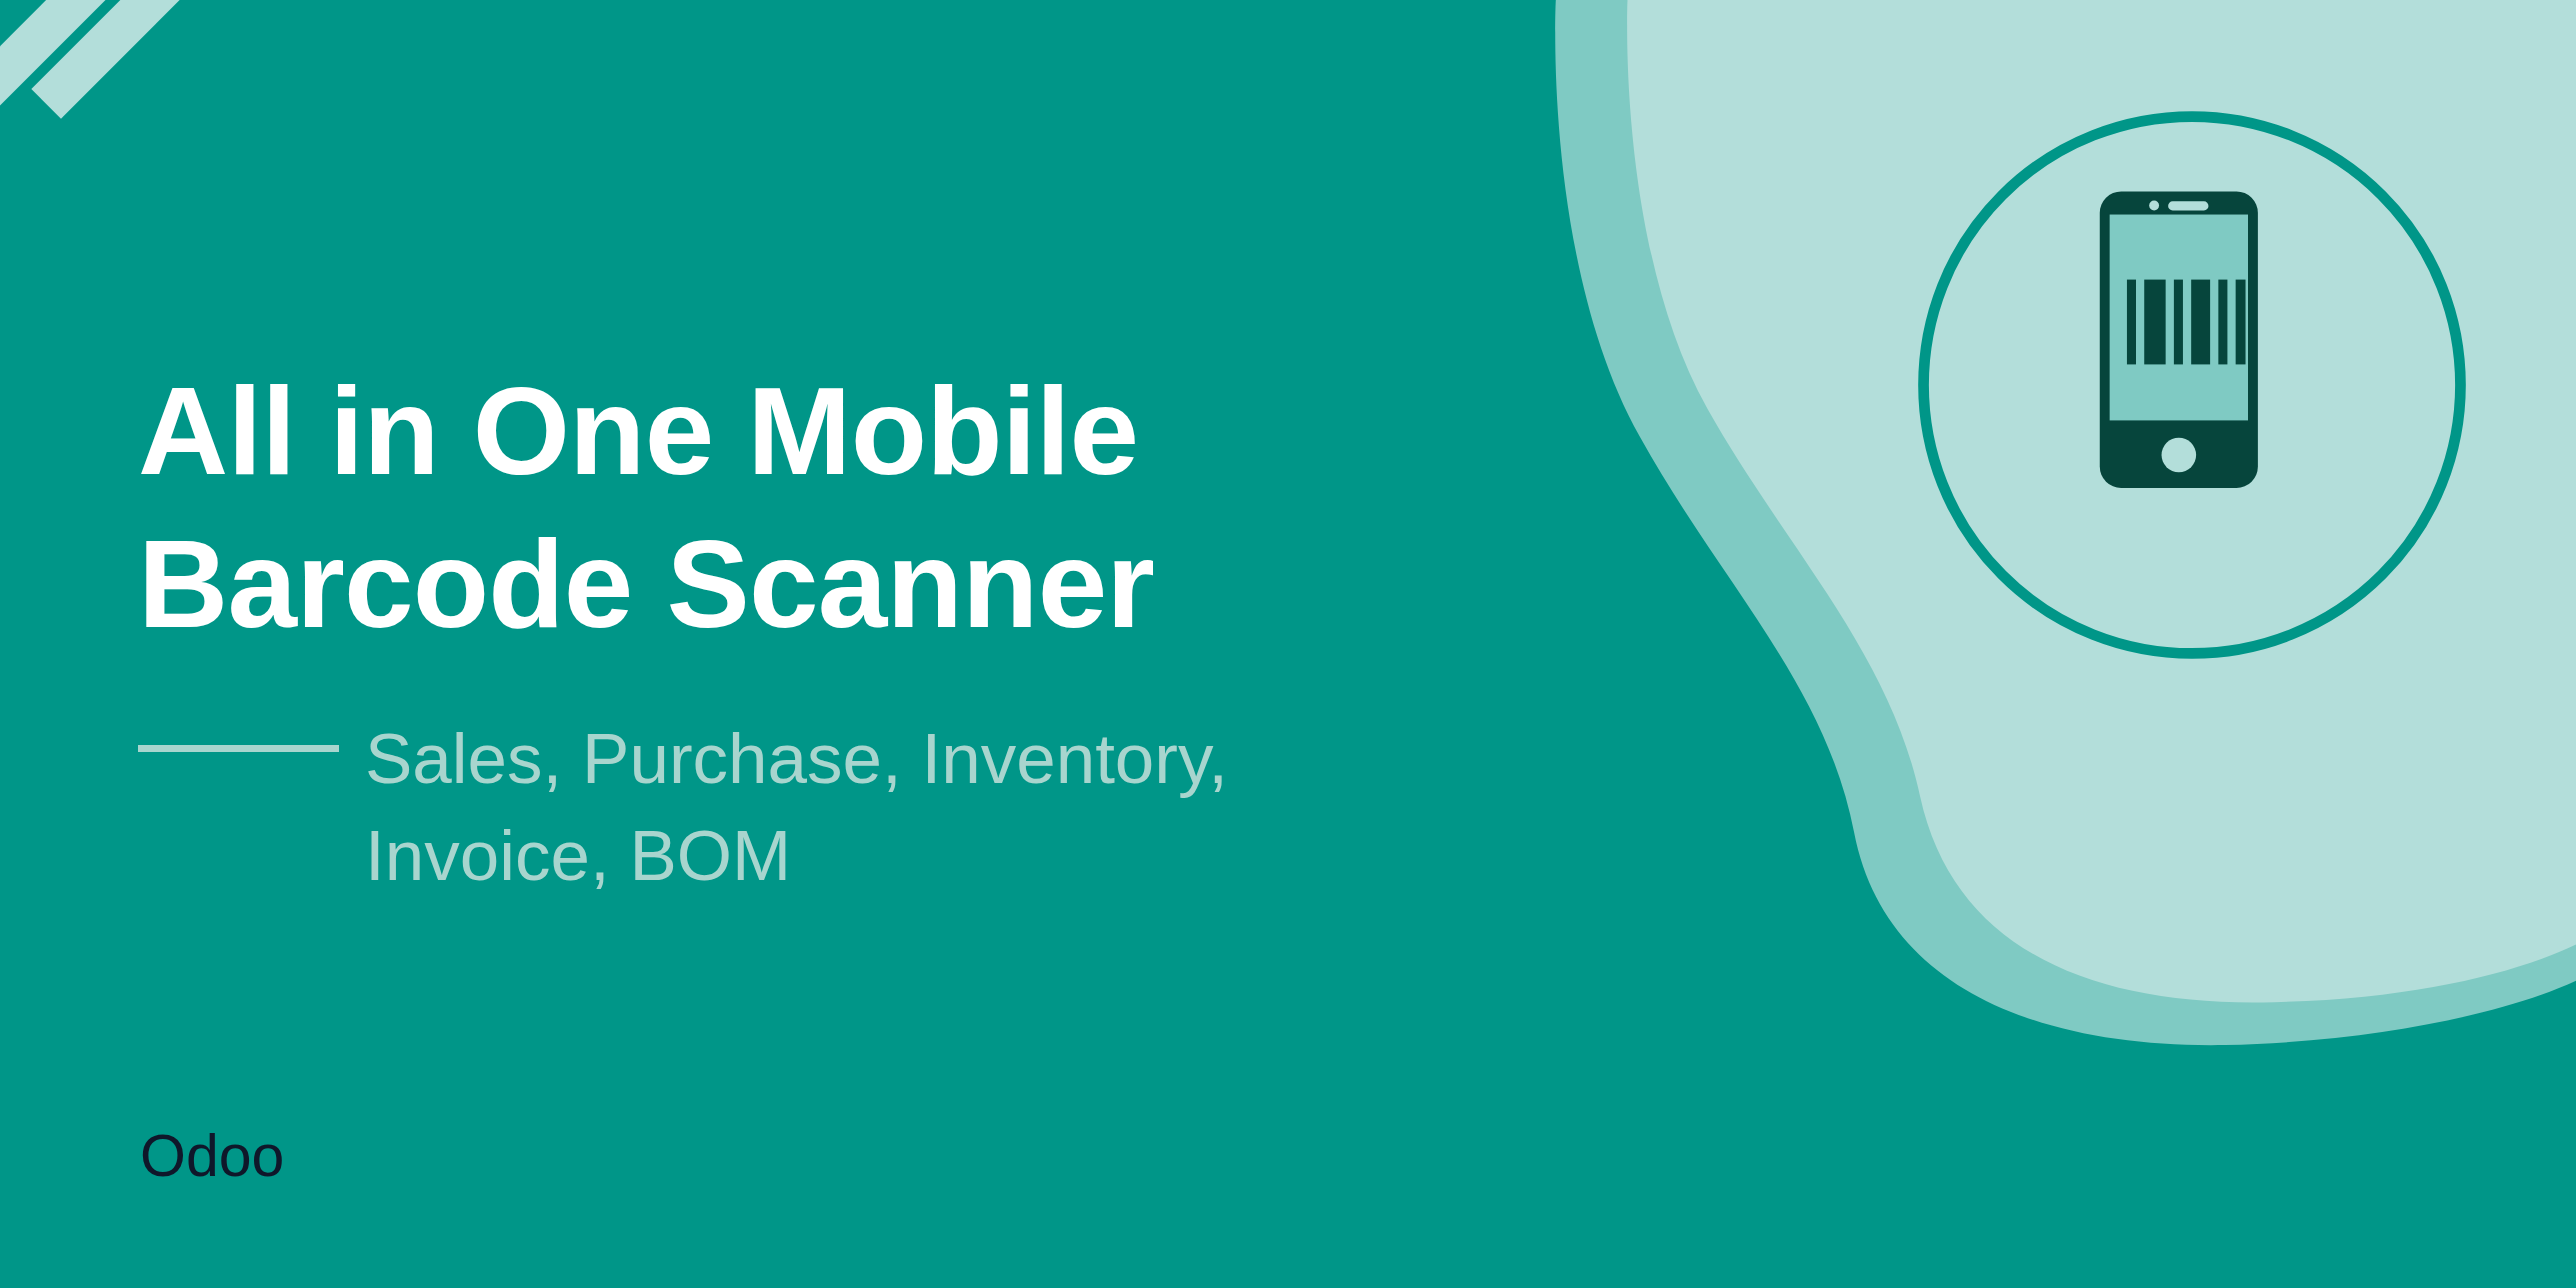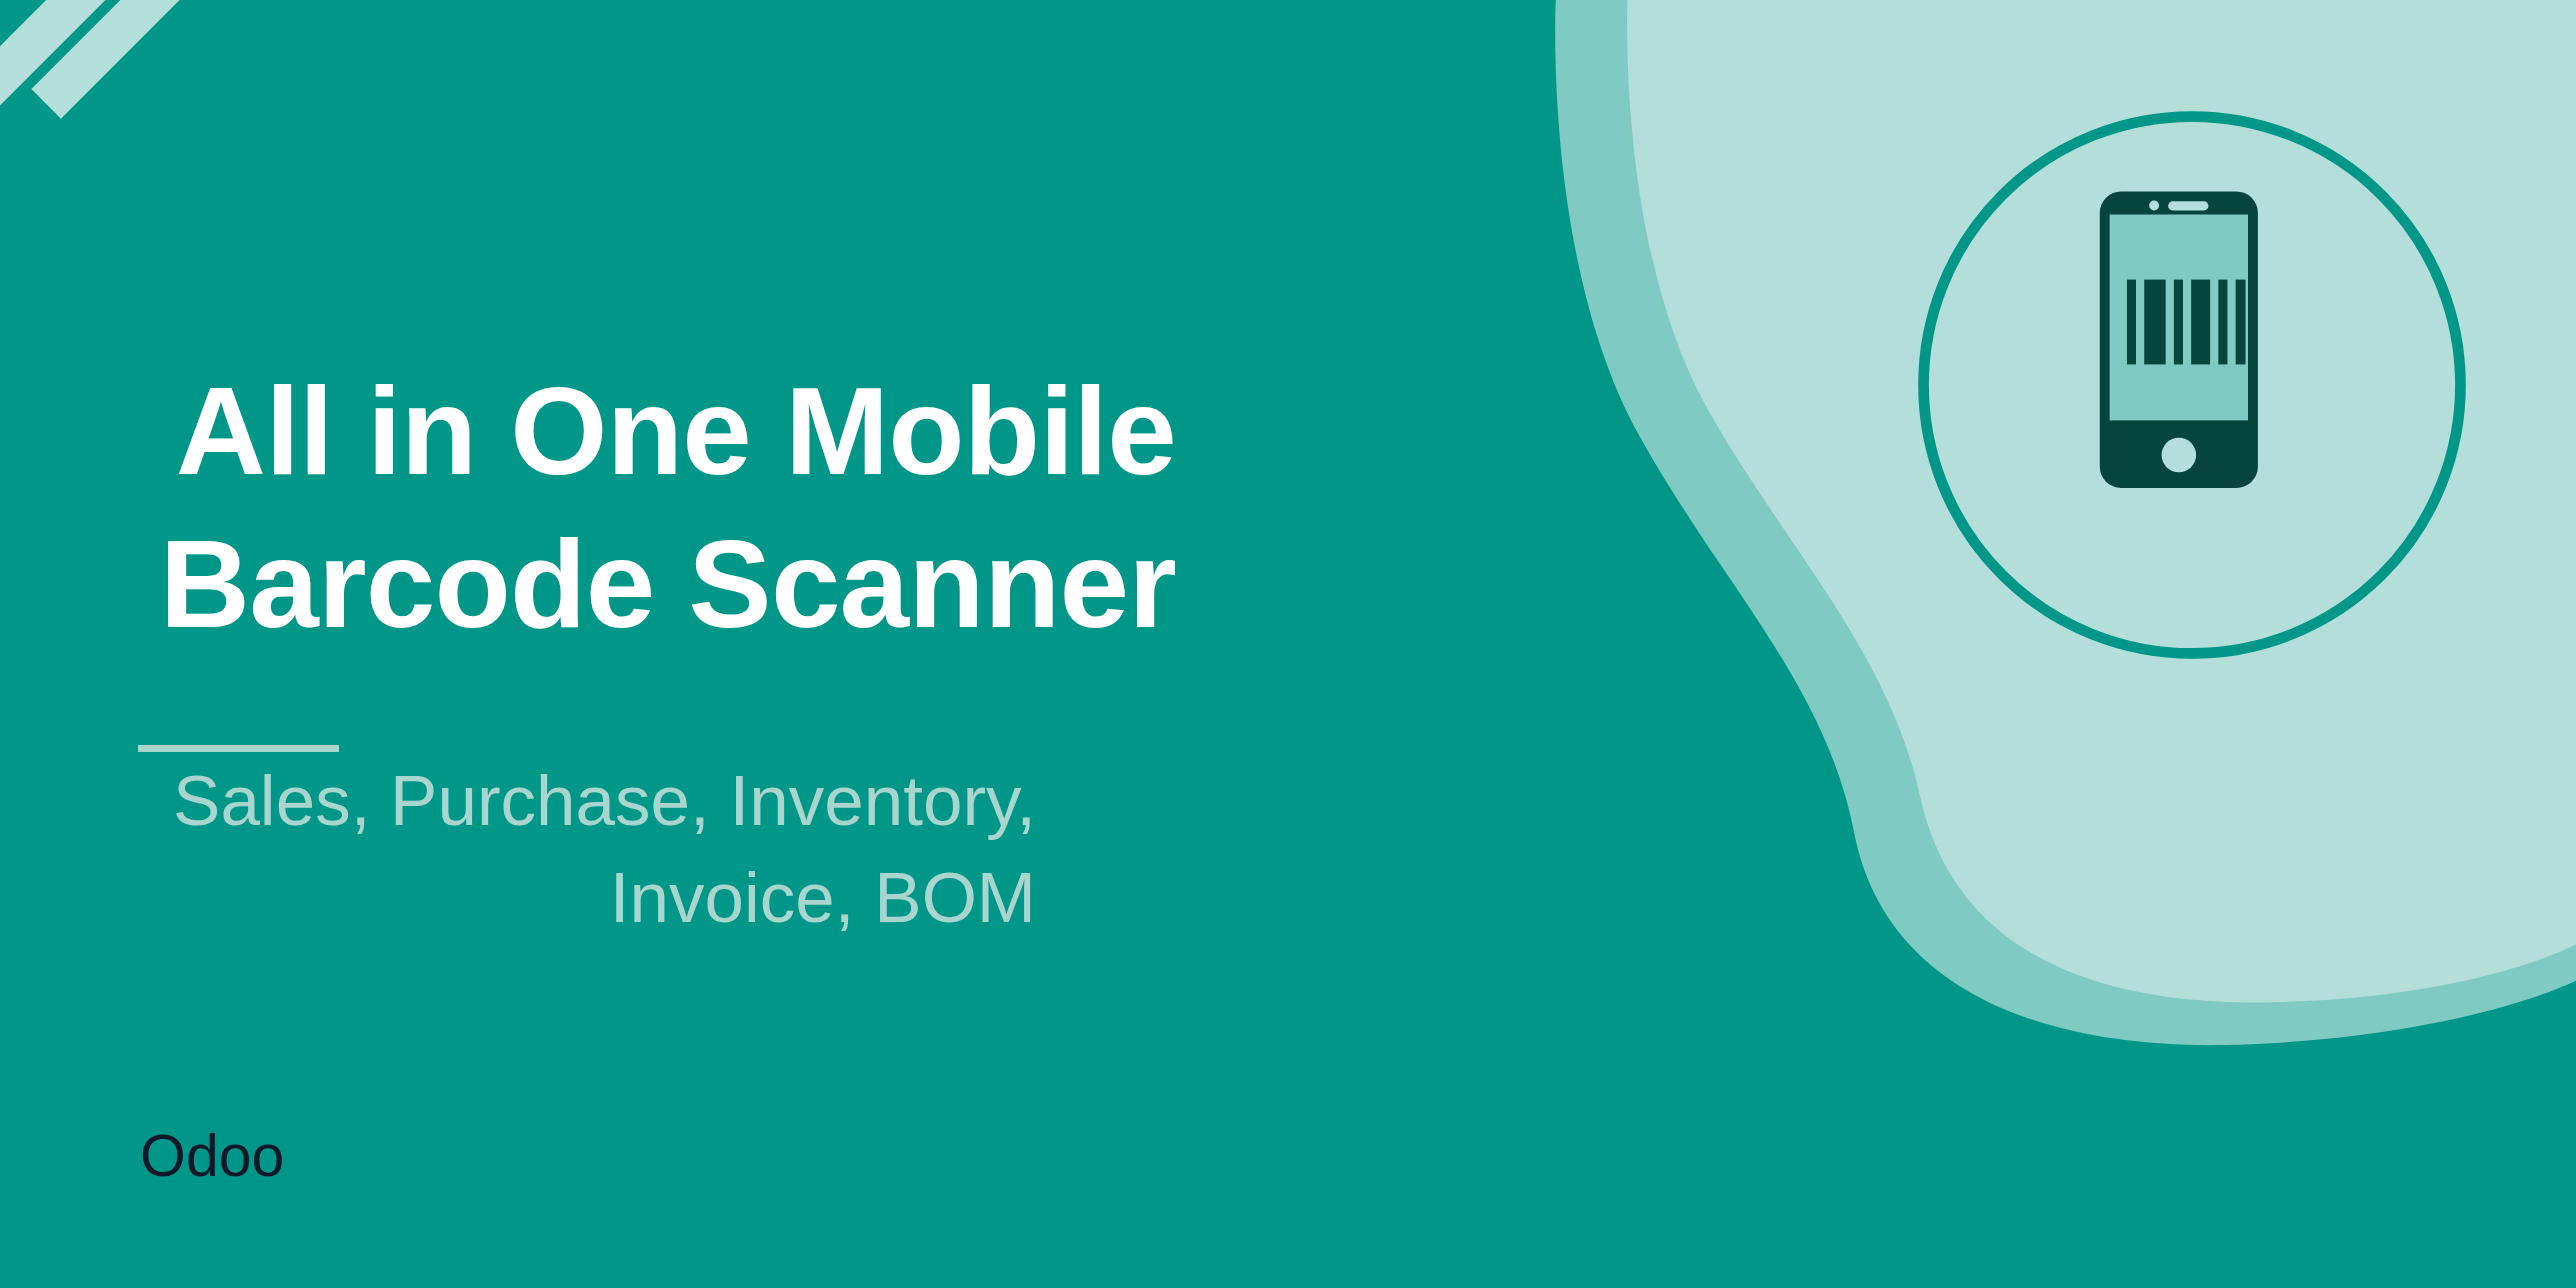--- a/index.html
+++ b/index.html
@@ -7,21 +7,20 @@
     padding: 0;
     background: #ffffff;
   }
   #slide {
     position: relative;
     width: 2576px;
     height: 1289px;
     overflow: hidden;
     background: #009688;
     font-family: "Liberation Sans", sans-serif;
-    text-align: right;
   }
 
   
   #bg-shapes {
     position: absolute;
     left: 0; top: 0;
     width: 2576px;
     height: 1289px;
     display: block;
   }
@@ -45,21 +44,20 @@
     width: 1038px;
   }
 
   .subtitle-row {
     position: absolute;
     left: 138px;
     top: 710px;
     width: 1566px;
     display: flex;
     align-items: flex-start;
-    flex-direction: column;
   }
   .subtitle-rule {
     flex: 0 0 auto;
     width: 201px;
     height: 7.4px;
     background: #A8D5CE;
     margin-top: 35px;
     margin-right: 26px;
   }
   .subtitle {

